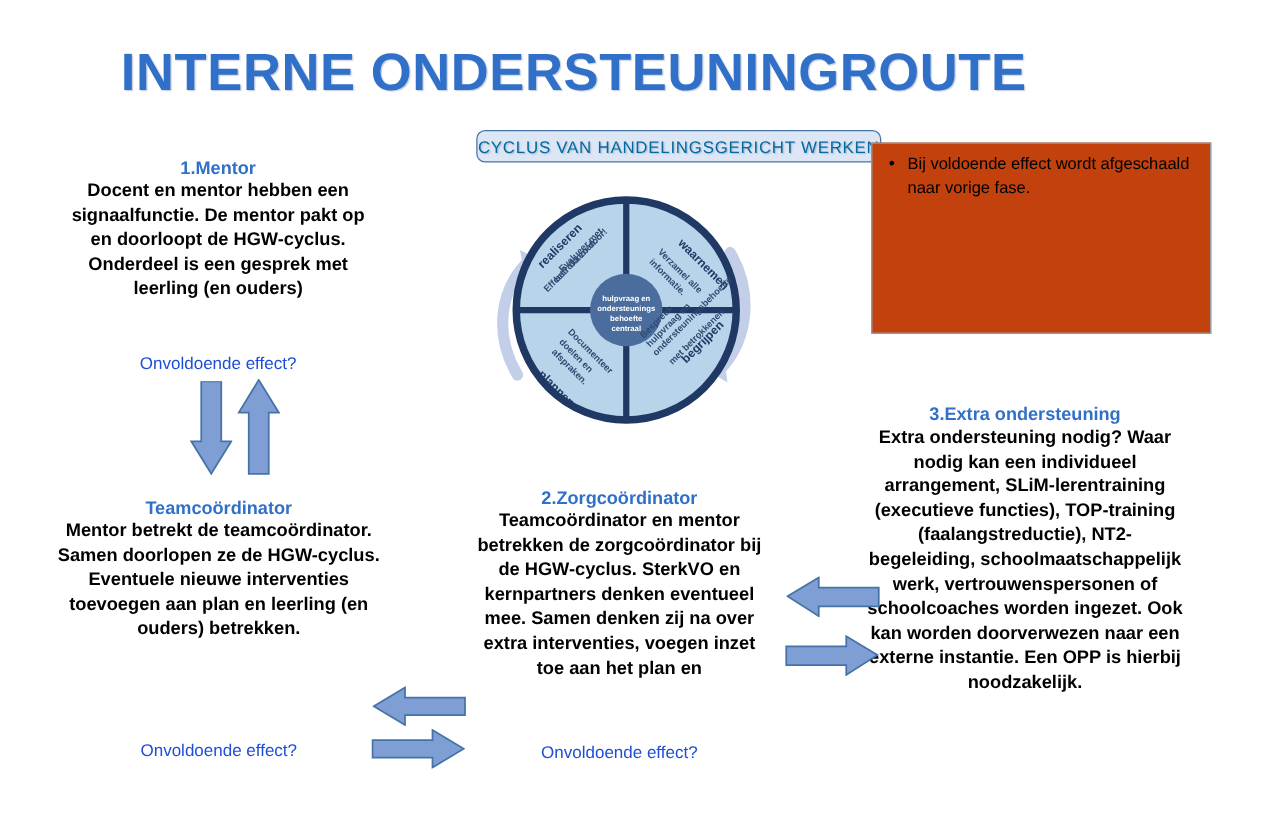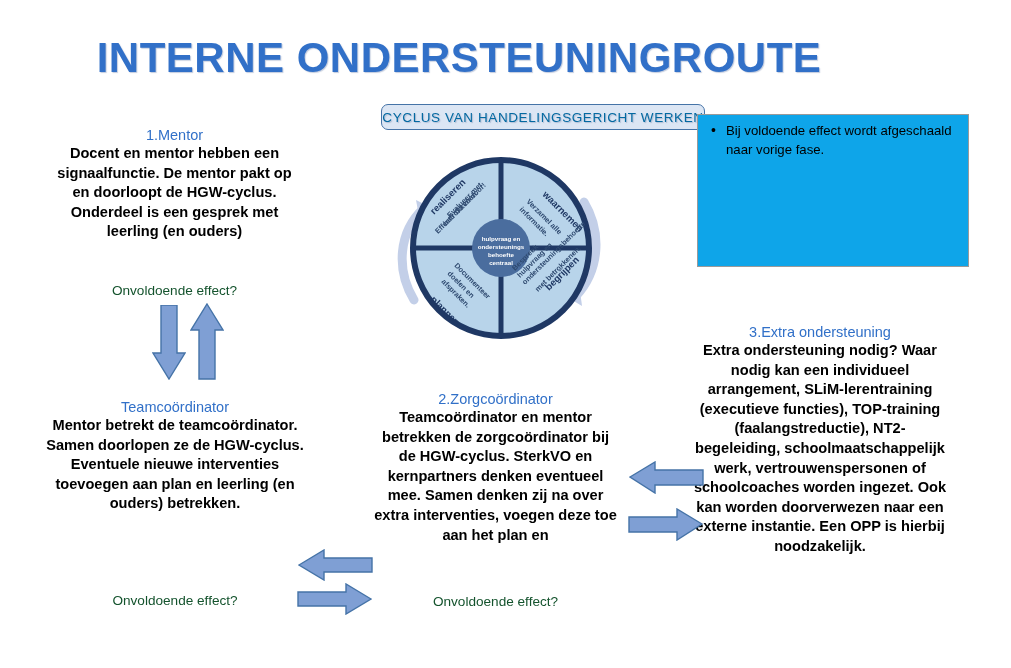--- a/index.html
+++ b/index.html
@@ -21,43 +21,43 @@
     display:flex;align-items:center;justify-content:center;
     font-size:13.5px;color:#0369a1;letter-spacing:.6px;
     text-shadow:1px 1px 1px rgba(140,155,185,.55);
     margin-left:45px;
   }
 
   
   #info-box{
     position:absolute;left:697px;top:114px;width:272px;height:153px;
     box-sizing:border-box;
-    background:#0ea5e9;border:1px solid #9a9a9a;
+    background:#c2410c;border:1px solid #9a9a9a;
     padding:7px 10px 0 6px;
   }
   #info-box ul{margin:0;padding:0 0 0 20px;list-style:none;}
   #info-box li{
     position:relative;font-size:13.2px;line-height:18.6px;color:#000;
     margin-bottom:1px;padding-left:2px;
   }
   #info-box li:before{
     content:"\2022";position:absolute;left:-13px;top:-1px;font-size:14px;
   }
 
   
   .col-head{
-    font-size:14.5px;font-weight:normal;color:#3170c8;text-align:center;
+    font-size:14.5px;font-weight:bold;color:#3170c8;text-align:center;
     line-height:18px;
   }
   .col-body{
     font-size:14.6px;font-weight:bold;color:#000;text-align:center;
     line-height:19.6px;
   }
   .fail-note{
-    font-size:13.6px;color:#14532d;text-align:center;line-height:17px;
+    font-size:13.6px;color:#1d4ed8;text-align:center;line-height:17px;
   }
   .spell{ text-decoration-color:#e03030;
           text-decoration-style:wavy; text-decoration-thickness:1px; }
 
   #block-mentor{position:absolute;left:47px;top:126px;width:255px;}
   #mentor-fail{position:absolute;left:47px;top:282px;width:255px;}
 
   #block-team{position:absolute;left:45px;top:398px;width:260px;}
   #team-fail{position:absolute;left:45px;top:592px;width:260px;}
 
@@ -104,21 +104,21 @@
 <div id="mentor-fail" class="fail-note">Onvoldoende effect?</div>
 
 <div id="block-team">
   <div class="col-head">Teamcoördinator</div>
   <div class="col-body">Mentor betrekt de teamcoördinator. Samen doorlopen ze de HGW-cyclus. Eventuele nieuwe interventies toevoegen aan plan en leerling (en ouders) betrekken.</div>
 </div>
 <div id="team-fail" class="fail-note">Onvoldoende effect?</div>
 
 <div id="block-zorg">
   <div class="col-head">2.Zorgcoördinator</div>
-  <div class="col-body">Teamcoördinator en mentor betrekken de zorgcoördinator bij de HGW-cyclus. SterkVO en kernpartners denken eventueel mee. Samen denken zij na over extra interventies, voegen deze toe aan het plan en</div>
+  <div class="col-body">Teamcoördinator en mentor betrekken de zorgcoördinator bij de HGW-cyclus. SterkVO en kernpartners denken eventueel mee. Samen denken zij na over extra interventies, voegen inzet toe aan het plan en</div>
 </div>
 <div id="zorg-fail" class="fail-note">Onvoldoende effect?</div>
 
 <div id="block-extra">
   <div class="col-head">3.Extra ondersteuning</div>
   <div class="col-body"><span>Extra ondersteuning nodig? Waar nodig kan een individueel arrangement, </span><span class="spell">SLiM</span><span>-lerentraining (executieve functies), TOP-training (faalangstreductie), NT2-begeleiding, schoolmaatschappelijk werk, vertrouwenspersonen of schoolcoaches worden ingezet. Ook kan worden doorverwezen naar een externe instantie. Een OPP is hierbij noodzakelijk.</span></div>
 </div>
 
 <div class="arrow" id="arrow-down-left">
   <svg width="34" height="75" viewBox="0 0 34 75">

